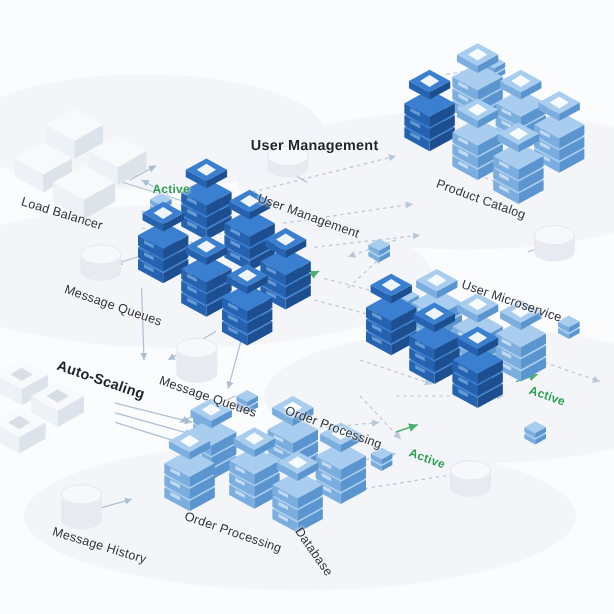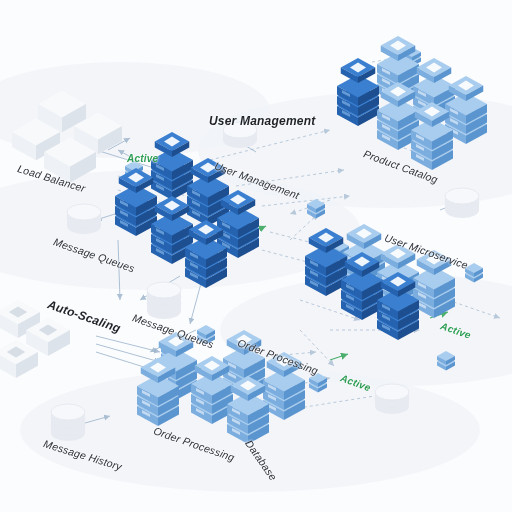--- a/index.html
+++ b/index.html
@@ -3,21 +3,21 @@
 <meta charset="utf-8">
 <title>Architecture Diagram</title>
 <style>
   html,body{margin:0;padding:0;}
   body{
     width:512px;height:512px;overflow:hidden;
     background:#fbfcfe;
     font-family:"Liberation Sans","DejaVu Sans",sans-serif;
     position:relative;
   }
-  #stage{position:absolute;inset:0;width:512px;height:512px;font-style:italic;}
+  #stage{position:absolute;inset:0;width:512px;height:512px;}
   .lbl{
     position:absolute;white-space:nowrap;
     font-size:9.5px;color:#3b3f46;letter-spacing:.2px;
     transform-origin:0 50%;
     text-shadow:0 0 2px #fbfcfe,0 0 3px #fbfcfe;
     pointer-events:none;
   }
   .lbl.big{font-size:10.5px;color:#2e3238;}
   .lbl.active{color:#2f9e54;font-size:10px;font-weight:600;}
   .lbl.emph{font-size:12px;color:#1f2328;font-weight:600;}

